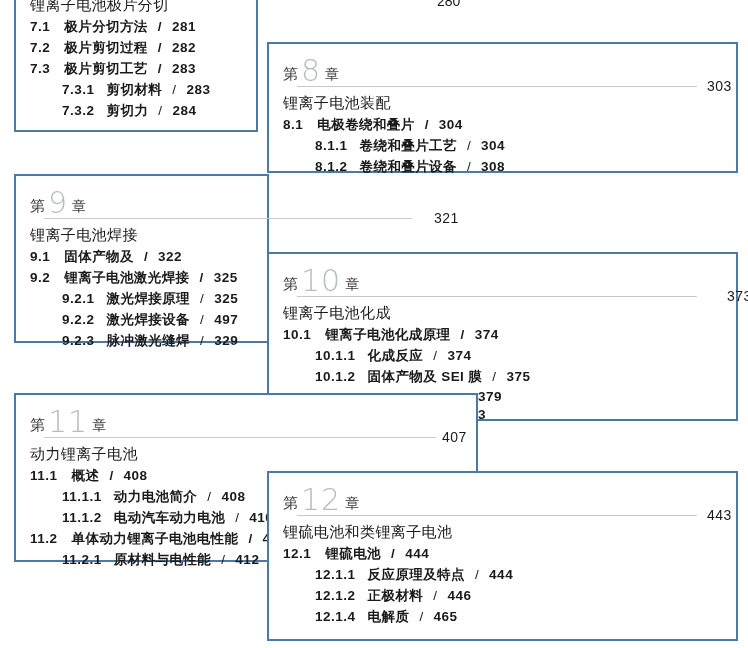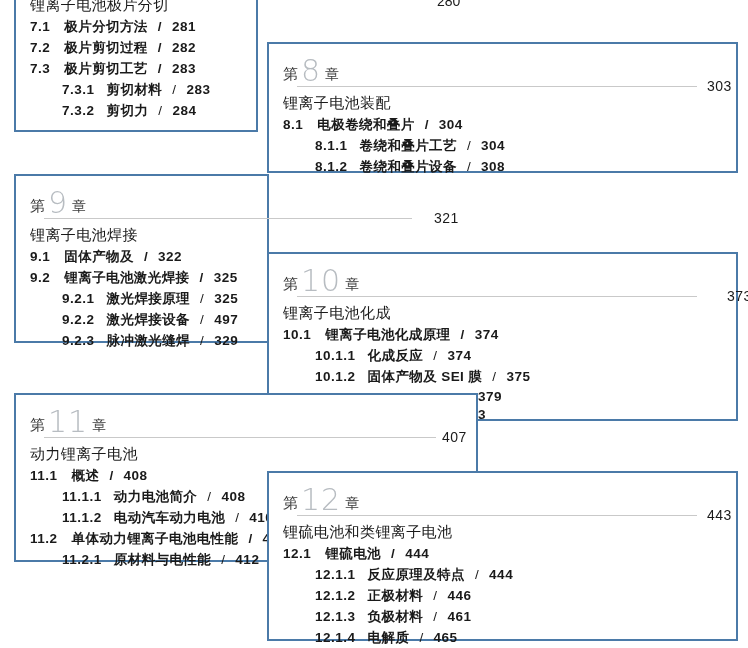--- a/index.html
+++ b/index.html
@@ -377,27 +377,20 @@
           <span class="num">444</span>
         </div>
         <div class="toc-line toc-l2">
           <span class="num">12.1.2</span>
           <span class="sep" style="padding-left:8px;padding-right:0"></span>
           <span class="label">正极材料</span>
           <span class="sep">/</span>
           <span class="num">446</span>
         </div>
         <div class="toc-line toc-l2">
-          <span class="num">12.1.3</span>
-          <span class="sep" style="padding-left:8px;padding-right:0"></span>
-          <span class="label">负极材料</span>
-          <span class="sep">/</span>
-          <span class="num">461</span>
-        </div>
-        <div class="toc-line toc-l2">
           <span class="num">12.1.4</span>
           <span class="sep" style="padding-left:8px;padding-right:0"></span>
           <span class="label">电解质</span>
           <span class="sep">/</span>
           <span class="num">465</span>
         </div>
       </div>
     </div>
   </div>
 

